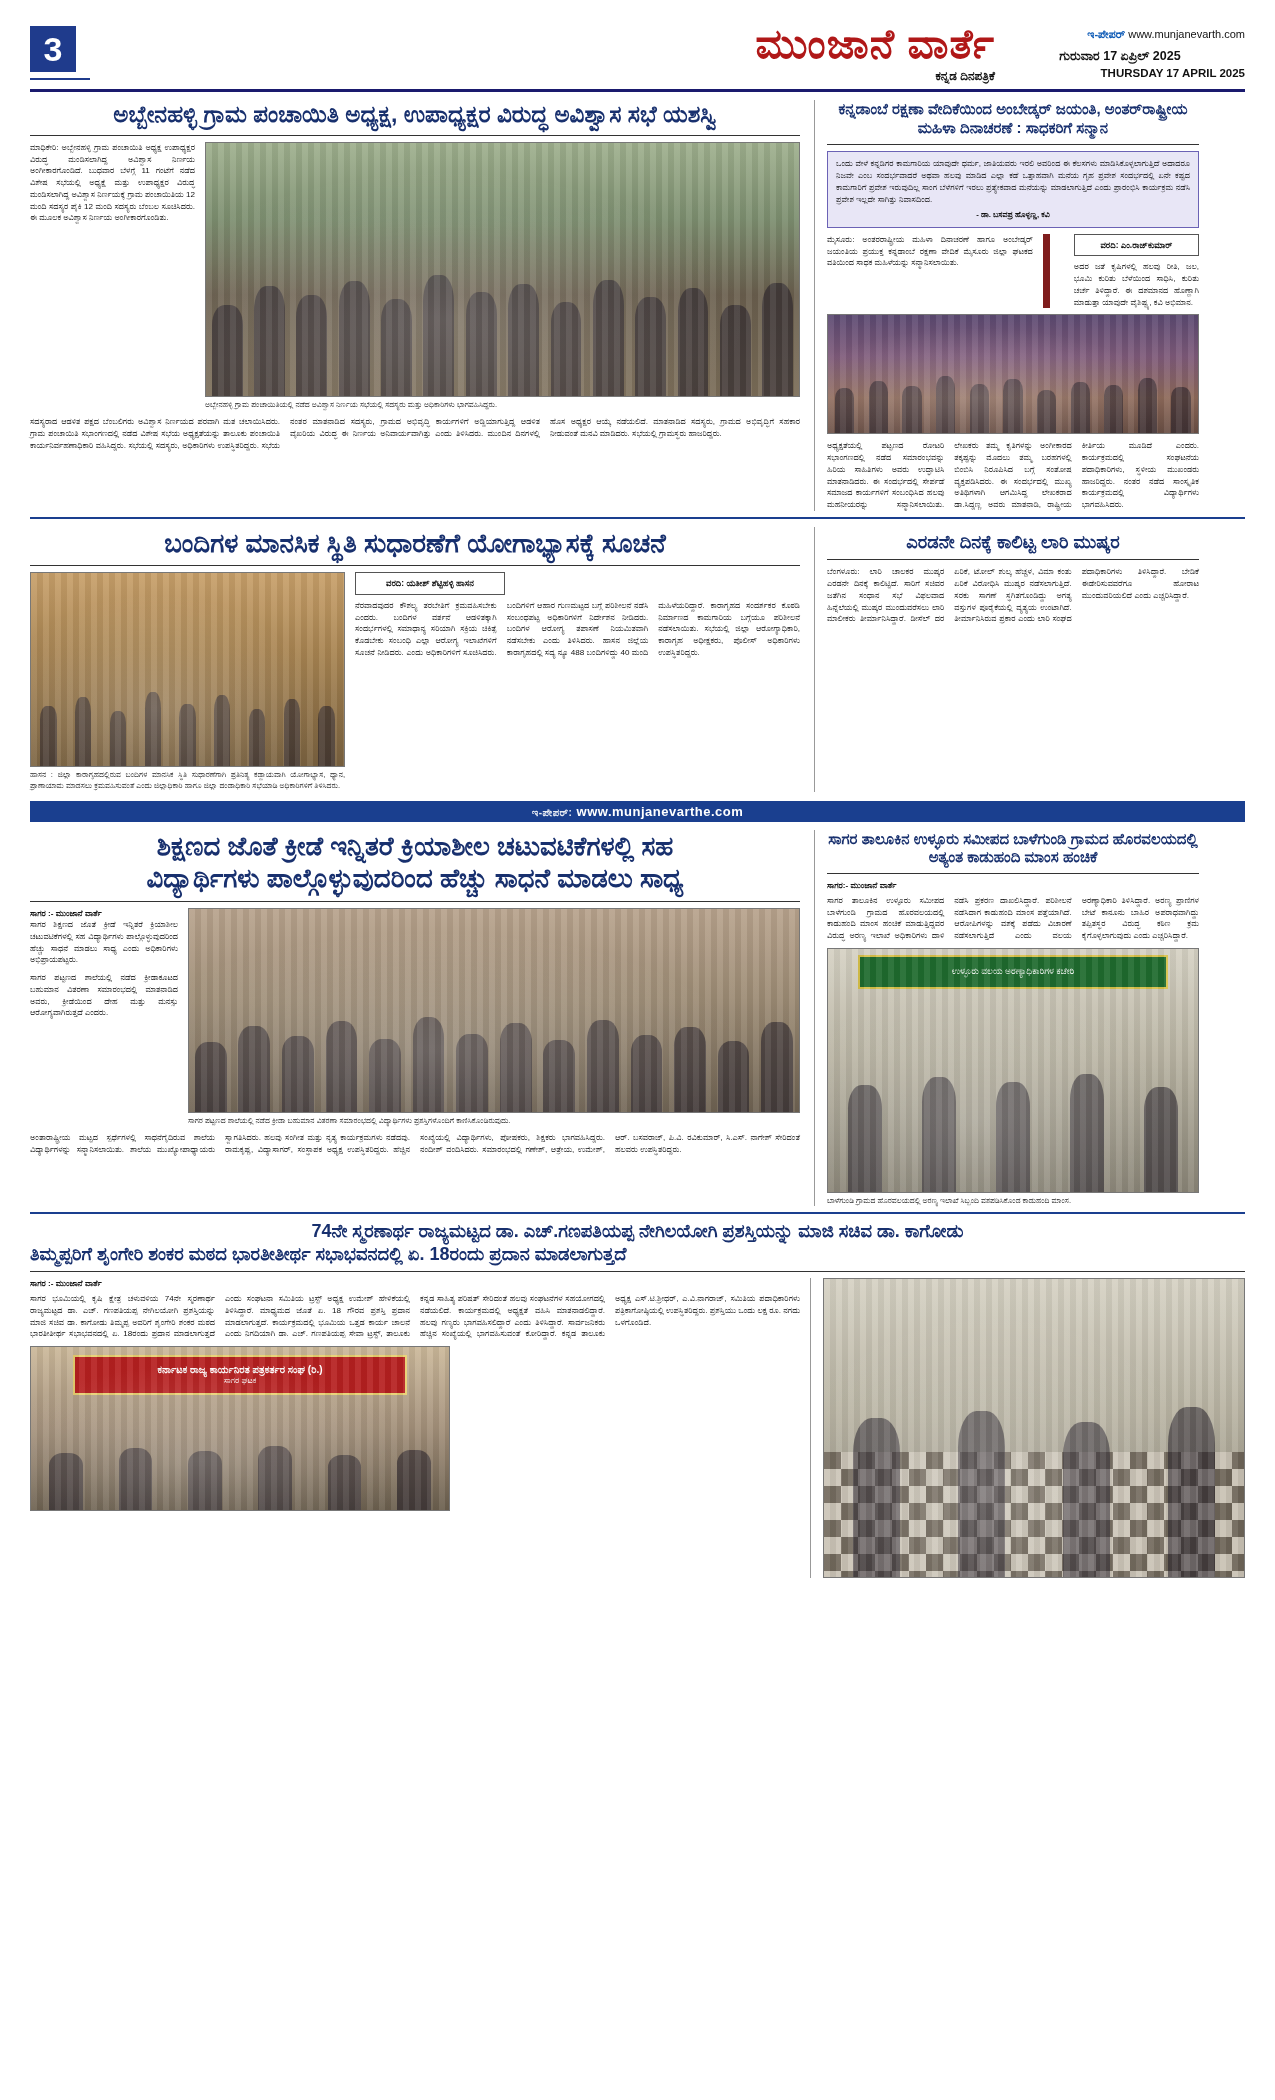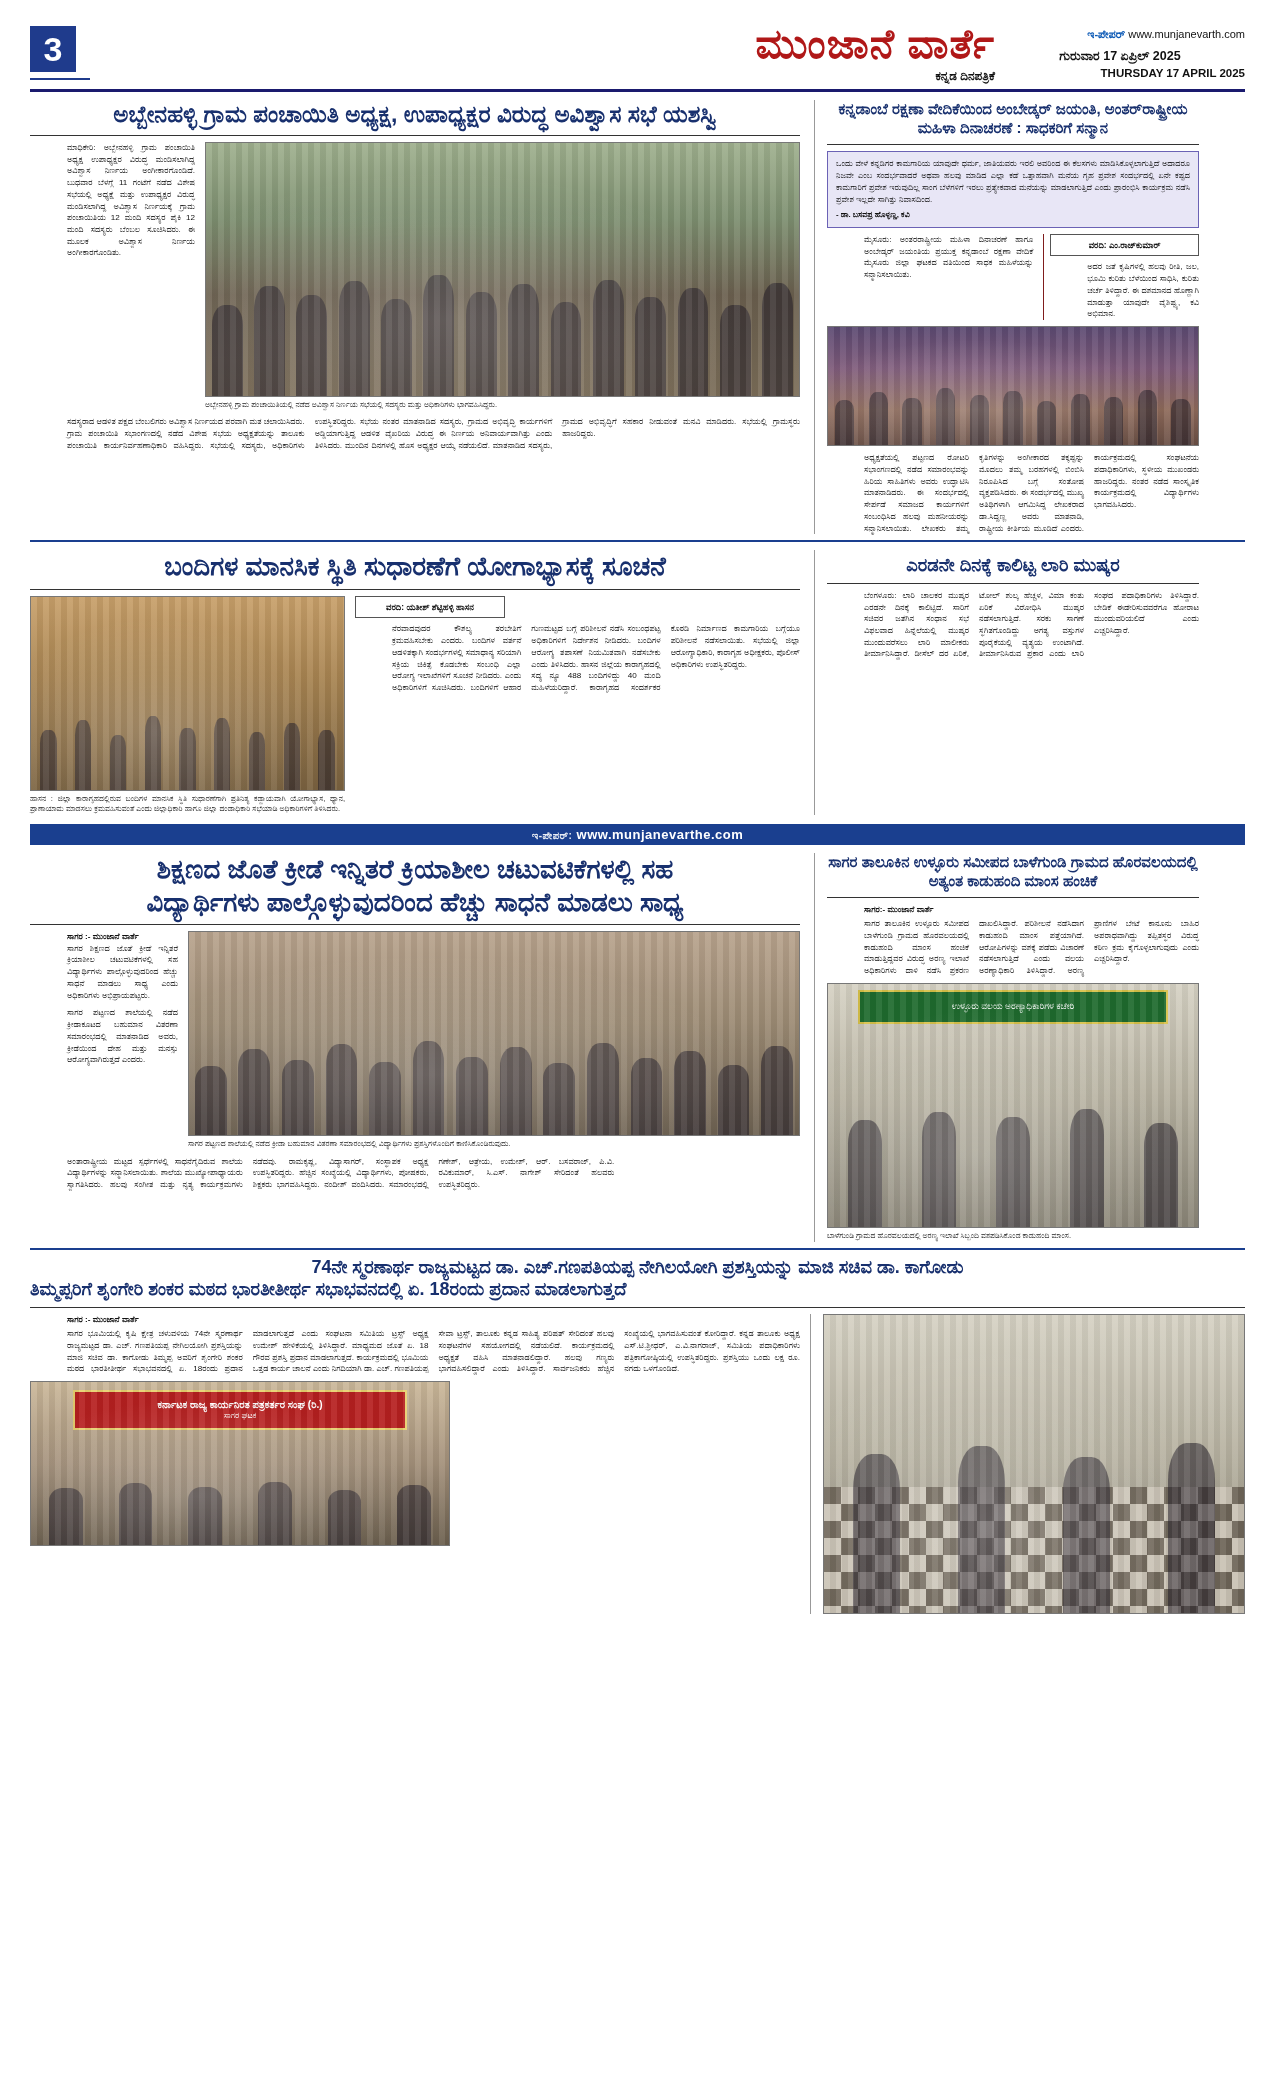--- a/index.html
+++ b/index.html
@@ -52,21 +52,21 @@
   .headline {
     color: #18306e; font-weight: bold;
     line-height: 1.25; text-align: center;
   }
   .h1 { font-size: 23px; }
   .h2 { font-size: 26px; }
   .h3 { font-size: 18px; }
   .h4 { font-size: 15px; }
 
   .body-text {
-    font-size: 8.1px; line-height: 1.45; color: #111; text-align: justify; margin-left: 37px;
+    font-size: 8.1px; line-height: 1.45; color: #111; text-align: justify;
   }
   .textcols-3 { column-count: 3; column-gap: 10px; }
   .textcols-4 { column-count: 4; column-gap: 10px; }
 
   .photo {
     background: linear-gradient(160deg,#8a9a7b,#6d7f63 40%,#4f6050);
     position: relative; overflow: hidden;
     border: 1px solid #777;
   }
   .photo.people { background: linear-gradient(180deg,#9fb08e 0%, #7d8f70 30%, #6a5f4e 60%, #7b6d58 100%); }
@@ -96,21 +96,21 @@
     border: 1px solid #555; padding: 4px 5px; font-size: 8.4px;
     text-align: center; line-height: 1.5; font-weight: bold; color: #111;
     margin-bottom: 5px;
   }
 
   .tint-box {
     background: #e8e6f6; border: 1px solid #6b62b5;
     padding: 6px 8px; font-size: 8.1px; line-height: 1.5;
     color: #111; text-align: justify;
   }
-  .tint-credit { text-align: left; font-weight: bold; font-size: 7.8px; margin-top: 3px; }
+  .tint-credit { text-align: center; font-weight: bold; font-size: 7.8px; margin-top: 3px; }
 
   .web-strip {
     background: #1a3f8f; color: #fff; text-align: center;
     font-size: 13px; font-weight: bold; padding: 3px 0; letter-spacing: .5px;
     margin: 9px 0 0 0;
   }
   .web-strip .tag { font-size: 10px; opacity: .9; text-align: right; }
   .flow { display: flex; gap: 10px; }
 </style>
 </head>
@@ -179,21 +179,21 @@
       <div class="headline h4">ಕನ್ನಡಾಂಬೆ ರಕ್ಷಣಾ ವೇದಿಕೆಯಿಂದ ಅಂಬೇಡ್ಕರ್ ಜಯಂತಿ, ಅಂತರ್‌ರಾಷ್ಟ್ರೀಯ ಮಹಿಳಾ ದಿನಾಚರಣೆ : ಸಾಧಕರಿಗೆ ಸನ್ಮಾನ</div>
       <div class="hr-thin"></div>
       <div class="tint-box">
         <span>ಒಂದು ವೇಳೆ ಕನ್ನಡಿಗರ ಕಾಮಗಾರಿಯ ಯಾವುದೇ ಧರ್ಮ, ಜಾತಿಯವರು ಇರಲಿ ಅವರಿಂದ ಈ ಕೆಲಸಗಳು ಮಾಡಿಸಿಕೊಳ್ಳಲಾಗುತ್ತಿದೆ ಅದಾದರೂ ನಿಜವೇ ಎಂಬ ಸಂದರ್ಭವಾದರೆ ಅಥವಾ ಹಲವು ಮಾಡಿದ ಎಲ್ಲಾ ಕಡೆ ಒತ್ತಾಹವಾಗಿ ಮನೆಯ ಗೃಹ ಪ್ರವೇಶ ಸಂದರ್ಭದಲ್ಲಿ ಏನೇ ಕಷ್ಟದ ಕಾಮಗಾರಿಗೆ ಪ್ರವೇಶ ಇರುವುದಿಲ್ಲ ಸಾಂಗ ಬೆಳೆಗಳಿಗೆ ಇರಲು ಪ್ರತ್ಯೇಕವಾದ ಮನೆಯನ್ನು ಮಾಡಲಾಗುತ್ತಿದೆ ಎಂದು ಪ್ರಾರಂಭಿಸಿ ಕಾರ್ಯಕ್ರಮ ನಡೆಸಿ ಪ್ರವೇಶ ಇಲ್ಲದೇ ಸಾಗಿತ್ತು ನಿವಾಸದಿಂದ.</span>
         <div class="tint-credit">- ಡಾ. ಬಸವಪ್ರ ಹೊಳ್ಳಣ್ಣ, ಕವಿ</div>
       </div>
       <div class="flow" style="margin-top:6px;">
         <div style="width:57%;">
           <div class="body-text">ಮೈಸೂರು: ಅಂತರರಾಷ್ಟ್ರೀಯ ಮಹಿಳಾ ದಿನಾಚರಣೆ ಹಾಗೂ ಅಂಬೇಡ್ಕರ್ ಜಯಂತಿಯ ಪ್ರಯುಕ್ತ ಕನ್ನಡಾಂಬೆ ರಕ್ಷಣಾ ವೇದಿಕೆ ಮೈಸೂರು ಜಿಲ್ಲಾ ಘಟಕದ ವತಿಯಿಂದ ಸಾಧಕ ಮಹಿಳೆಯನ್ನು ಸನ್ಮಾನಿಸಲಾಯಿತು.</div>
         </div>
-        <div style="width:43%; border-left:1px solid #7f1d1d; padding-left:6px;">
+        <div style="width:43%; border-left:7px solid #7f1d1d; padding-left:24px;">
           <div class="byline-box">ವರದಿ: ಎಂ.ರಾಜ್‌ಕುಮಾರ್</div>
           <div class="body-text">ಅದರ ಜತೆ ಕೃಷಿಗಳಲ್ಲಿ ಹಲವು ರೀತಿ, ಜಲ, ಭೂಮಿ ಕುರಿತು ಬೆಳೆಯಿಂದ ಸಾಧಿಸಿ, ಕುರಿತು ಚರ್ಚೆ ತಿಳಿದ್ದಾರೆ. ಈ ದಶಮಾನದ ಹೊಣ್ಣಾಗಿ ಮಾಡುತ್ತಾ ಯಾವುದೇ ವೈಶಿಷ್ಟ್ಯ, ಕವಿ ಅಭಿಮಾನ.</div>
         </div>
       </div>
       <div class="photo stage" style="height:120px; margin-top:6px;">
         <div class="silhouettes">
           <span style="height:62%"></span>
             <span style="height:72%"></span>
             <span style="height:65%"></span>
           <span style="height:78%"></span>

